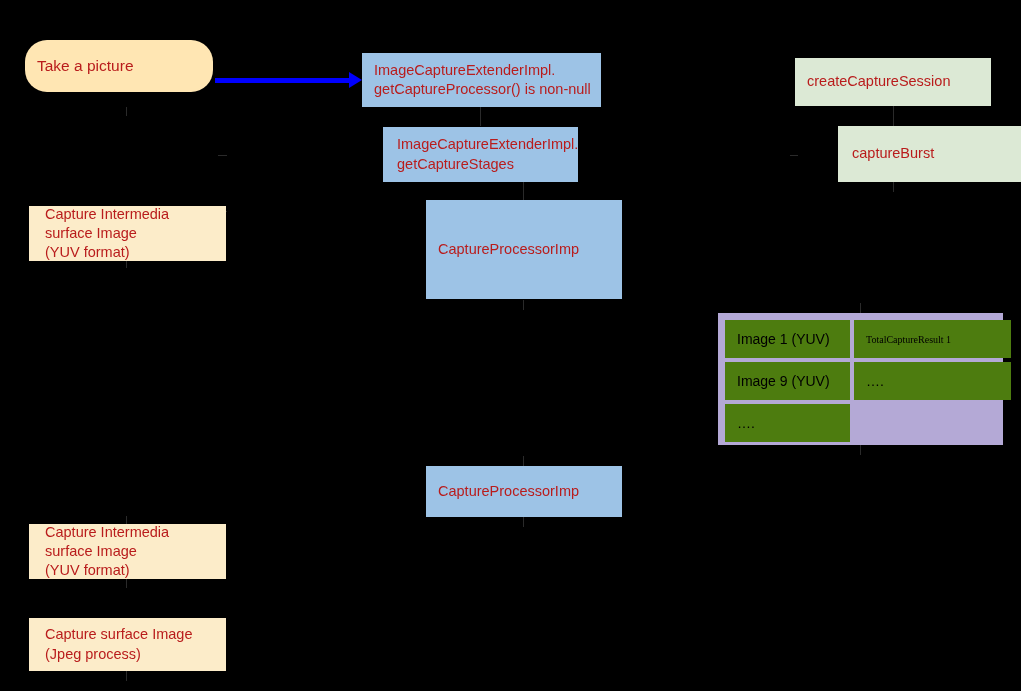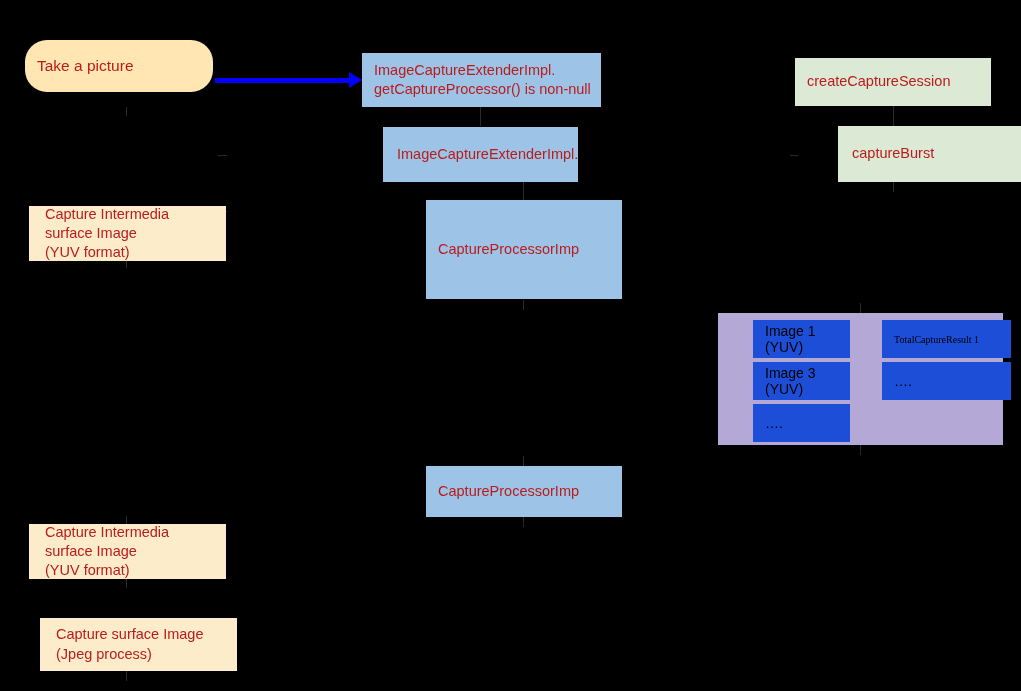--- a/index.html
+++ b/index.html
@@ -75,27 +75,26 @@
     box-sizing: border-box;
     background: #b4a9d6;
     padding: 7px;
     display: grid;
     grid-template-columns: 125px 157px;
     grid-auto-rows: 38px;
     column-gap: 4px;
     row-gap: 4px;
   }
   .table-cell {
-    background: #1d4ed8;
+    background: #4d7c0f;
     display: flex;
     align-items: center;
     padding-left: 12px;
     box-sizing: border-box;
     color: #000;
-    margin-left: 28px;
   }
 </style>
 </head>
 <body>
 
 <div id="canvas">
 
   <div class="conn" style="left:126px; top:107px; width:1px; height:9px;"></div>
   <div class="conn" style="left:126px; top:258px; width:1px; height:10px;"></div>
   <div class="conn" style="left:126px; top:516px; width:1px; height:8px;"></div>
@@ -129,35 +128,36 @@
     <span class="line">surface Image</span>
     <span class="line">(YUV format)</span>
   </div>
 
   <div class="node n-cream2 pad-l16" style="left:29px; top:524px; width:197px; height:55px; font-size:14.5px;">
     <span class="line">Capture Intermedia</span>
     <span class="line">surface Image</span>
     <span class="line">(YUV format)</span>
   </div>
 
-  <div class="node n-cream2 pad-l16" style="left:40px; top:618px; width:197px; height:53px; font-size:14.5px;">
+  <div class="node n-cream2 pad-l16" style="left:29px; top:618px; width:197px; height:53px; font-size:14.5px;">
     <span class="line">Capture surface Image</span>
     <span class="line">(Jpeg process)</span>
   </div>
 
   <div class="arrow-line" style="left:215px; top:78px; width:136px; height:5px;"></div>
   <div class="arrow-head" style="left:349px; top:72px;"></div>
 
   <div class="node n-blue pad-l12" style="left:362px; top:53px; width:239px; height:54px; font-size:14.5px;">
     <span class="line">ImageCaptureExtenderImpl.</span>
     <span class="line bold">getCaptureProcessor() is non-null</span>
   </div>
 
   <div class="node n-blue pad-l14" style="left:383px; top:127px; width:195px; height:55px; font-size:14.5px;">
     <span class="line">ImageCaptureExtenderImpl.</span>
+    <span class="line bold">getCaptureStages</span>
   </div>
 
   <div class="node n-blue pad-l12" style="left:426px; top:200px; width:196px; height:99px; font-size:14.5px;">
     <span class="line">CaptureProcessorImp</span>
   </div>
 
   <div class="node n-blue pad-l12" style="left:426px; top:466px; width:196px; height:51px; font-size:14.5px;">
     <span class="line">CaptureProcessorImp</span>
   </div>
 
@@ -172,21 +172,21 @@
   <div class="table-wrap" style="left:718px; top:313px; width:285px; height:132px;">
 
     <div class="table-cell" style="font-size:14px;">
       <span>Image 1 (YUV)</span>
     </div>
     <div class="table-cell" style="font-size:10px;font-family:Liberation Serif, serif;">
       <span>TotalCaptureResult 1</span>
     </div>
 
     <div class="table-cell" style="font-size:14px;">
-      <span>Image 3 (YUV)</span>
+      <span>Image 9 (YUV)</span>
     </div>
 
     <div class="table-cell" style="font-size:14px;">
       <span>….</span>
     </div>
     <div class="table-cell" style="font-size:14px;">
       <span>….</span>
     </div>
   </div>
 

